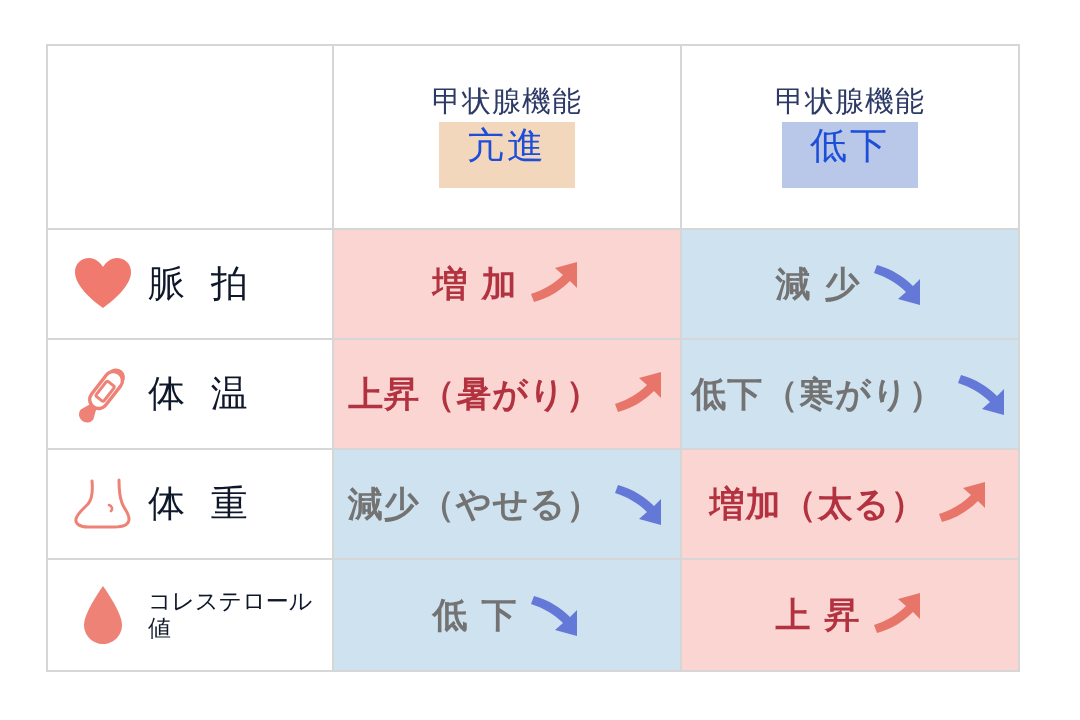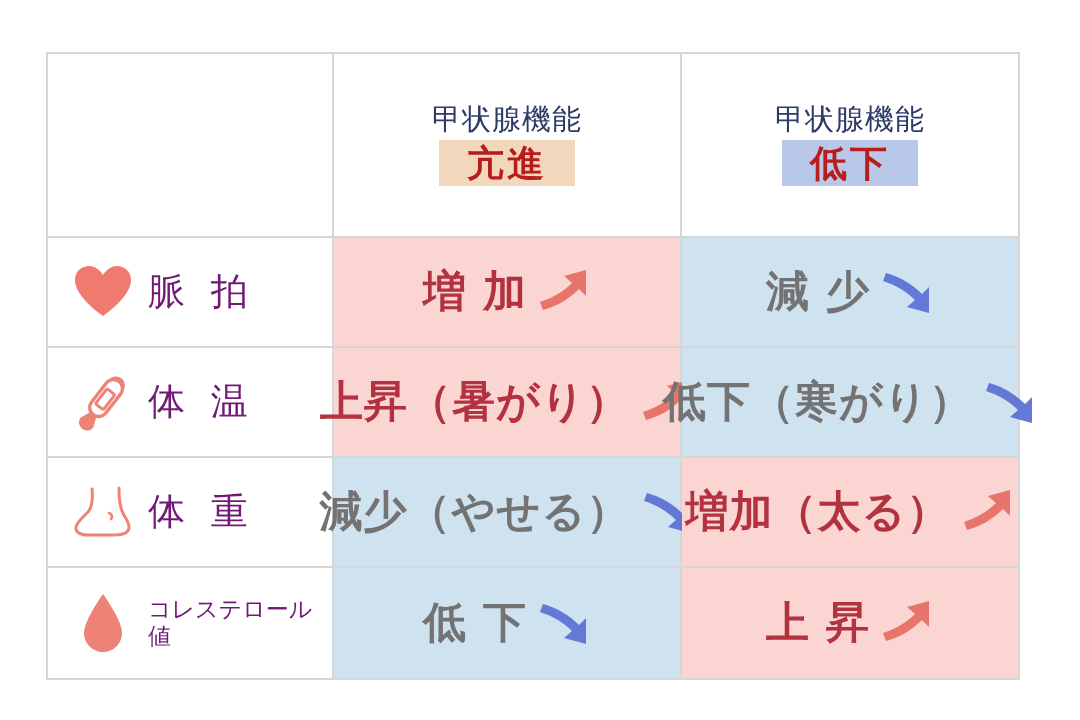--- a/index.html
+++ b/index.html
@@ -18,21 +18,21 @@
     position: relative;
     width: 1080px;
     height: 720px;
     background: #ffffff;
   }
 
   
   .comparison-table {
     position: absolute;
     left: 46px;
-    top: 52px;
+    top: 44px;
     width: 972px;
     height: 616px;
     border-collapse: collapse;
     table-layout: fixed;
     background: #ffffff;
   }
   .comparison-table td {
     border: 2px solid #d6d6d6;
     padding: 0;
     vertical-align: middle;
@@ -58,24 +58,24 @@
   }
   .head-top {
     font-size: 29px;
     color: #2d3a66;
     letter-spacing: 1px;
     line-height: 1.1;
     white-space: nowrap;
   }
   .head-emph {
     font-size: 37px;
-    font-weight: bold;
-    color: #b91c1c;
+    font-weight: normal;
+    color: #1d4ed8;
     letter-spacing: 3px;
-    padding: 3px 28px 2px 28px;
+    padding: 3px 28px 21px 28px;
     line-height: 1.12;
     white-space: nowrap;
   }
   .head-emph.hyper-chip { background: #f2d7bd; }
   .head-emph.hypo-chip  { background: #b9c8e8; text-align: right; }
 
   
   tr.data-row td { height: 108px; }
   tr.data-row.tall td { height: 110px; }
 
@@ -93,21 +93,21 @@
     width: 62px;
     height: 62px;
     flex: 0 0 62px;
     display: flex;
     align-items: center;
     justify-content: center;
   }
   .row-icon svg { display: block; }
   .row-label-text {
     font-size: 37px;
-    color: #701a75;
+    color: #0f172a;
     letter-spacing: 7px;
     line-height: 1.05;
     white-space: nowrap;
   }
   .row-label-text.two-line {
     font-size: 23px;
     letter-spacing: 0px;
     white-space: normal;
     width: 175px;
     line-height: 1.18;
@@ -119,21 +119,21 @@
 
   .value-inner {
     display: flex;
     align-items: center;
     justify-content: center;
     height: 100%;
     gap: 8px;
     padding: 0 6px;
   }
   .value-text {
-    font-size: 43px;
+    font-size: 35px;
     font-weight: bold;
     letter-spacing: 1px;
     white-space: nowrap;
     line-height: 1.1;
   }
   .value-cell.up   .value-text { color: #b23240; }
   .value-cell.down .value-text { color: #737373; }
 
   .trend-arrow {
     width: 56px;

